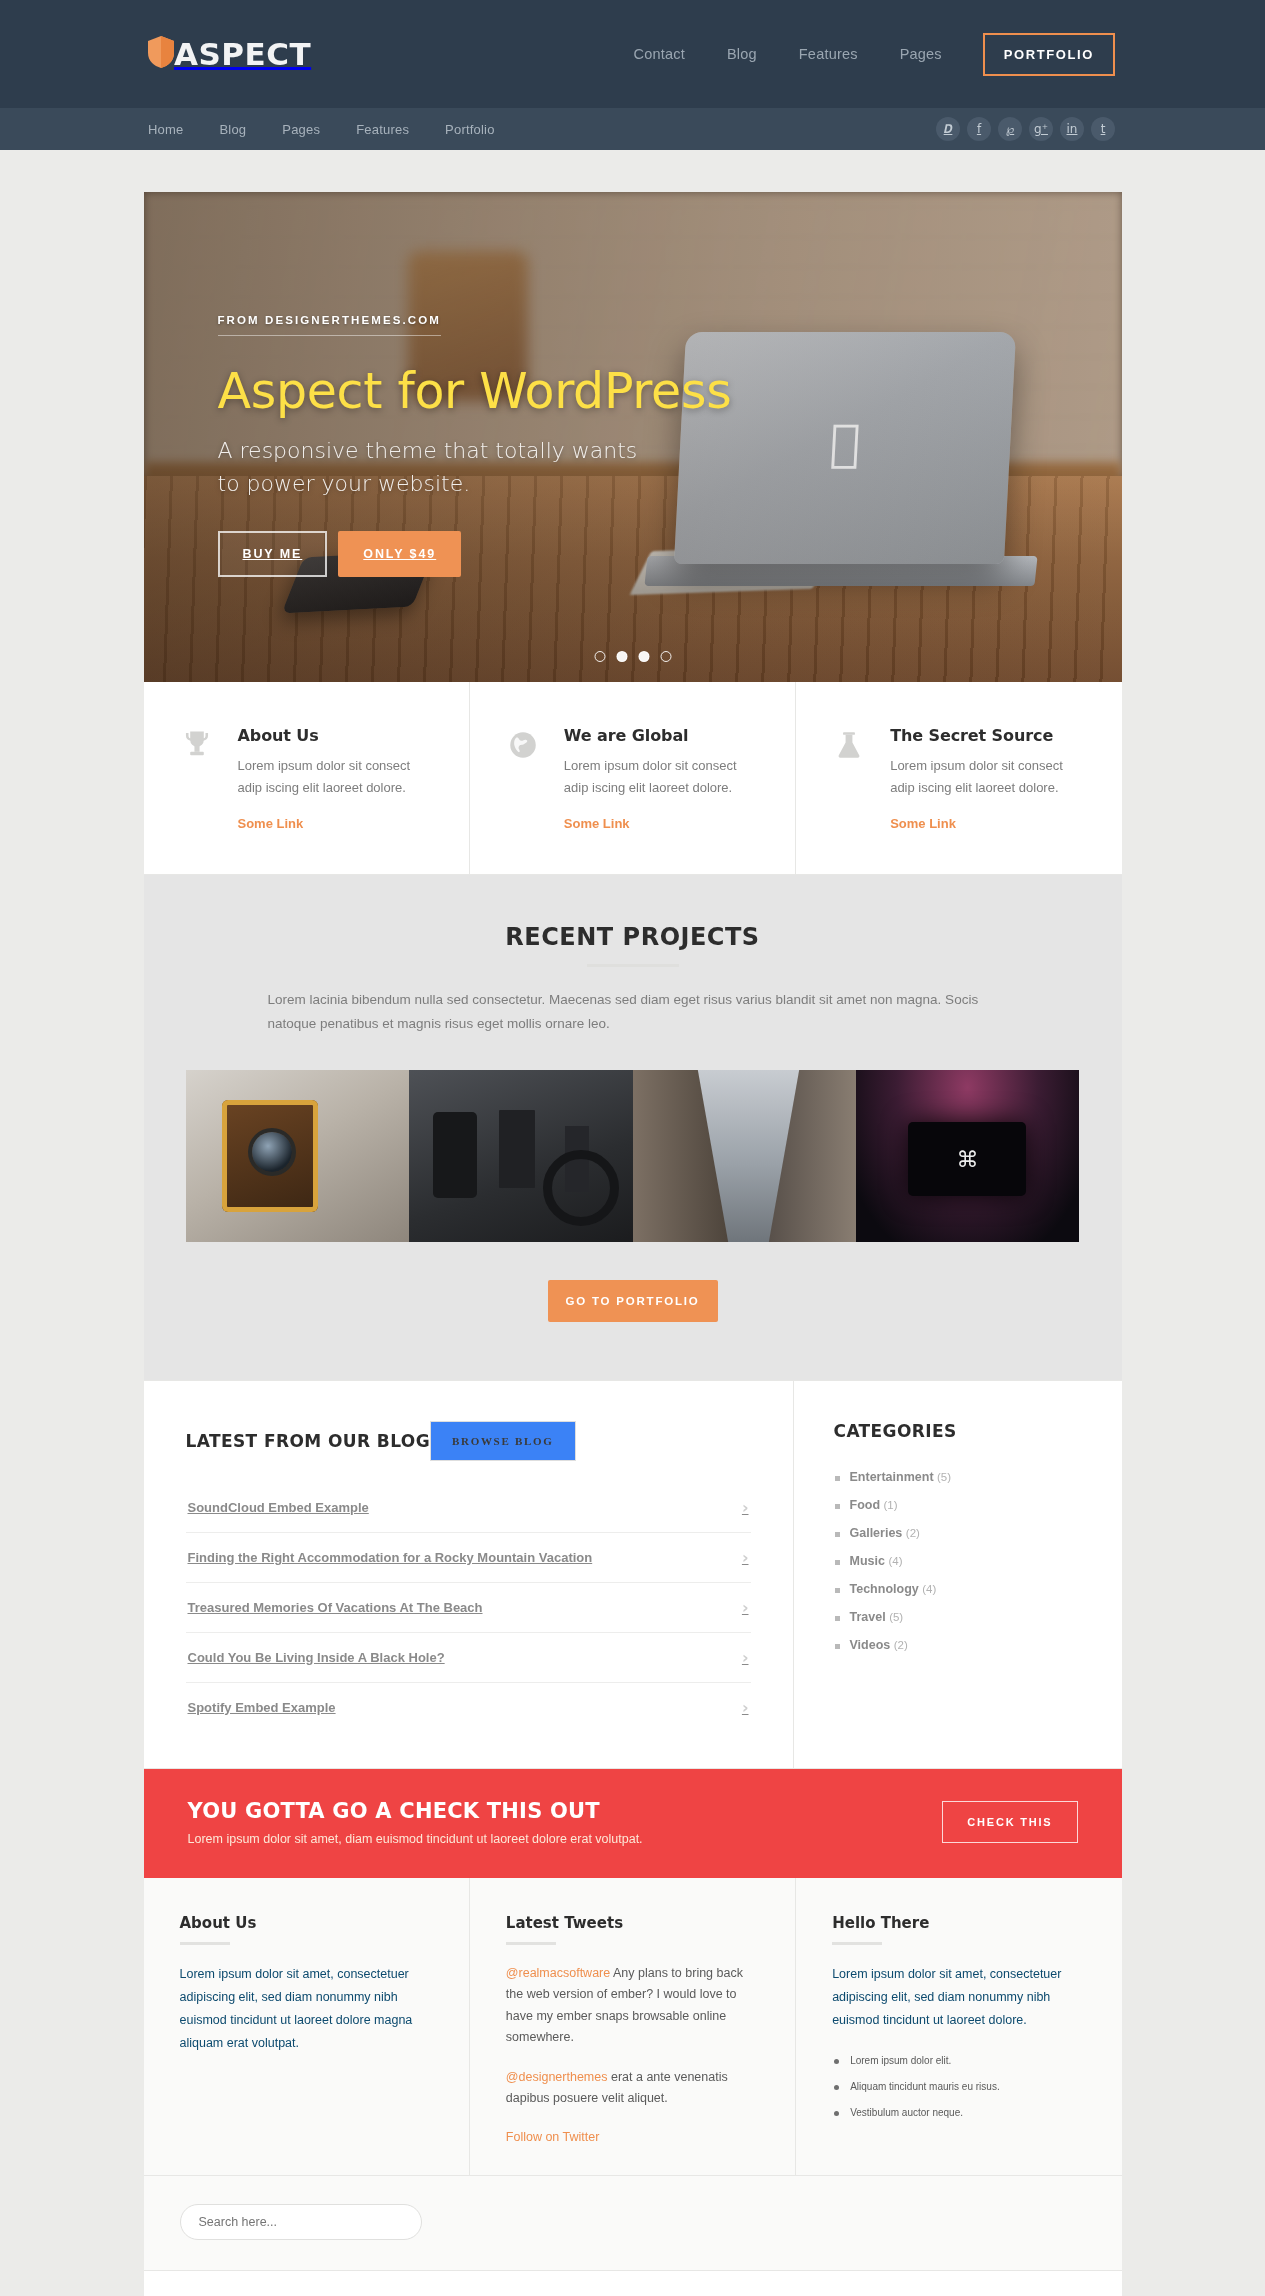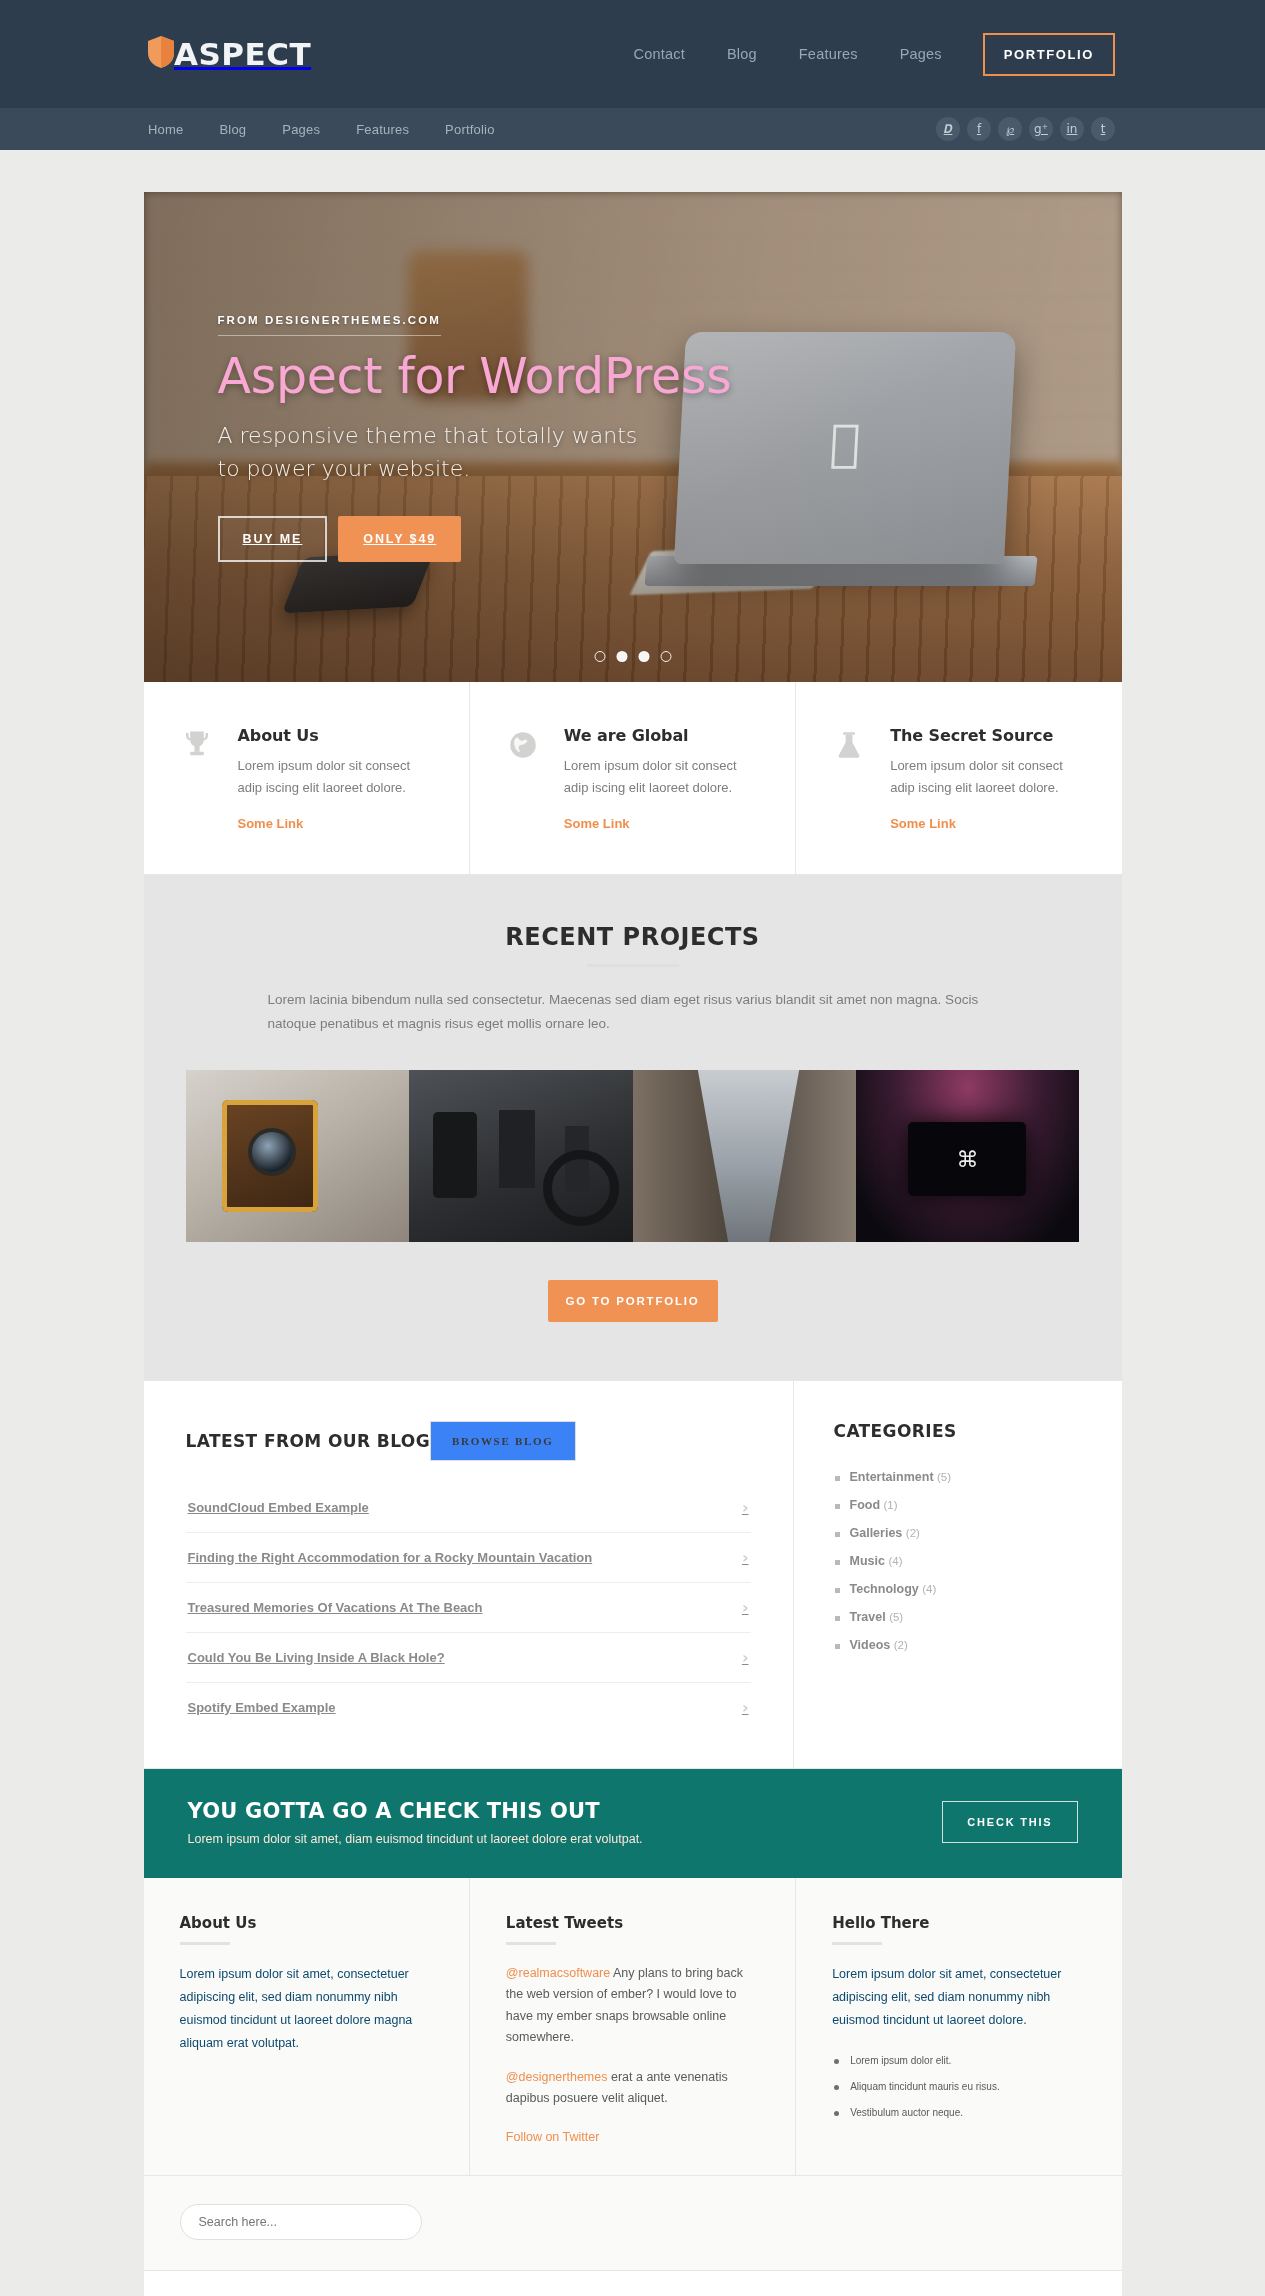--- a/index.html
+++ b/index.html
@@ -155,22 +155,22 @@
   .hero-inner { position: absolute; left: 74px; top: 118px; z-index: 3; }
   .hero-kicker {
     color: #ffffff; font-size: 11.5px; font-weight: bold;
     letter-spacing: 2.1px;
     padding-bottom: 9px;
     border-bottom: 1px solid rgba(255,255,255,.45);
     display: inline-block;
     text-shadow: 0 1px 3px rgba(0,0,0,.35);
   }
   .hero-title {
-    color: #f9a8d4; font-size: 49px; font-weight: normal;
-    margin-top: 12px; letter-spacing: -0.3px;
+    color: #fde047; font-size: 49px; font-weight: normal;
+    margin-top: 27px; letter-spacing: -0.3px;
     text-shadow: 0 2px 7px rgba(0,0,0,.35);
     font-family: "DejaVu Sans", sans-serif;
   }
   .hero-sub {
     color: #f2efec; font-size: 22px; line-height: 1.52;
     margin-top: 14px; font-weight: 300;
     text-shadow: 0 1px 5px rgba(0,0,0,.35);
     font-family: "DejaVu Sans", sans-serif;
   }
   .hero-btns { margin-top: 30px; display: flex; gap: 11px; }
@@ -292,21 +292,21 @@
     position: relative; font-weight: 600;
   }
   .cat-list li::before {
     content: ""; position: absolute; left: 1px; top: 13px;
     width: 5px; height: 5px; background: #b9b9b9;
   }
   .cat-count { color: #b2b2b2; font-weight: normal; font-size: 11.5px; }
 
   
   .cta {
-    background: #0f766e; display: flex; align-items: center;
+    background: #ef4444; display: flex; align-items: center;
     padding: 30px 44px 32px;
   }
   .cta h2 {
     color: #ffffff; font-size: 21px; font-weight: bold; letter-spacing: 0.2px;
     font-family: "DejaVu Sans", sans-serif;
   }
   .cta p { color: #fde8d7; font-size: 12.5px; margin-top: 9px; }
   .cta-btn {
     margin-left: auto; border: 1px solid rgba(255,255,255,.8);
     color: #fff; text-decoration: none; font-size: 11px;

